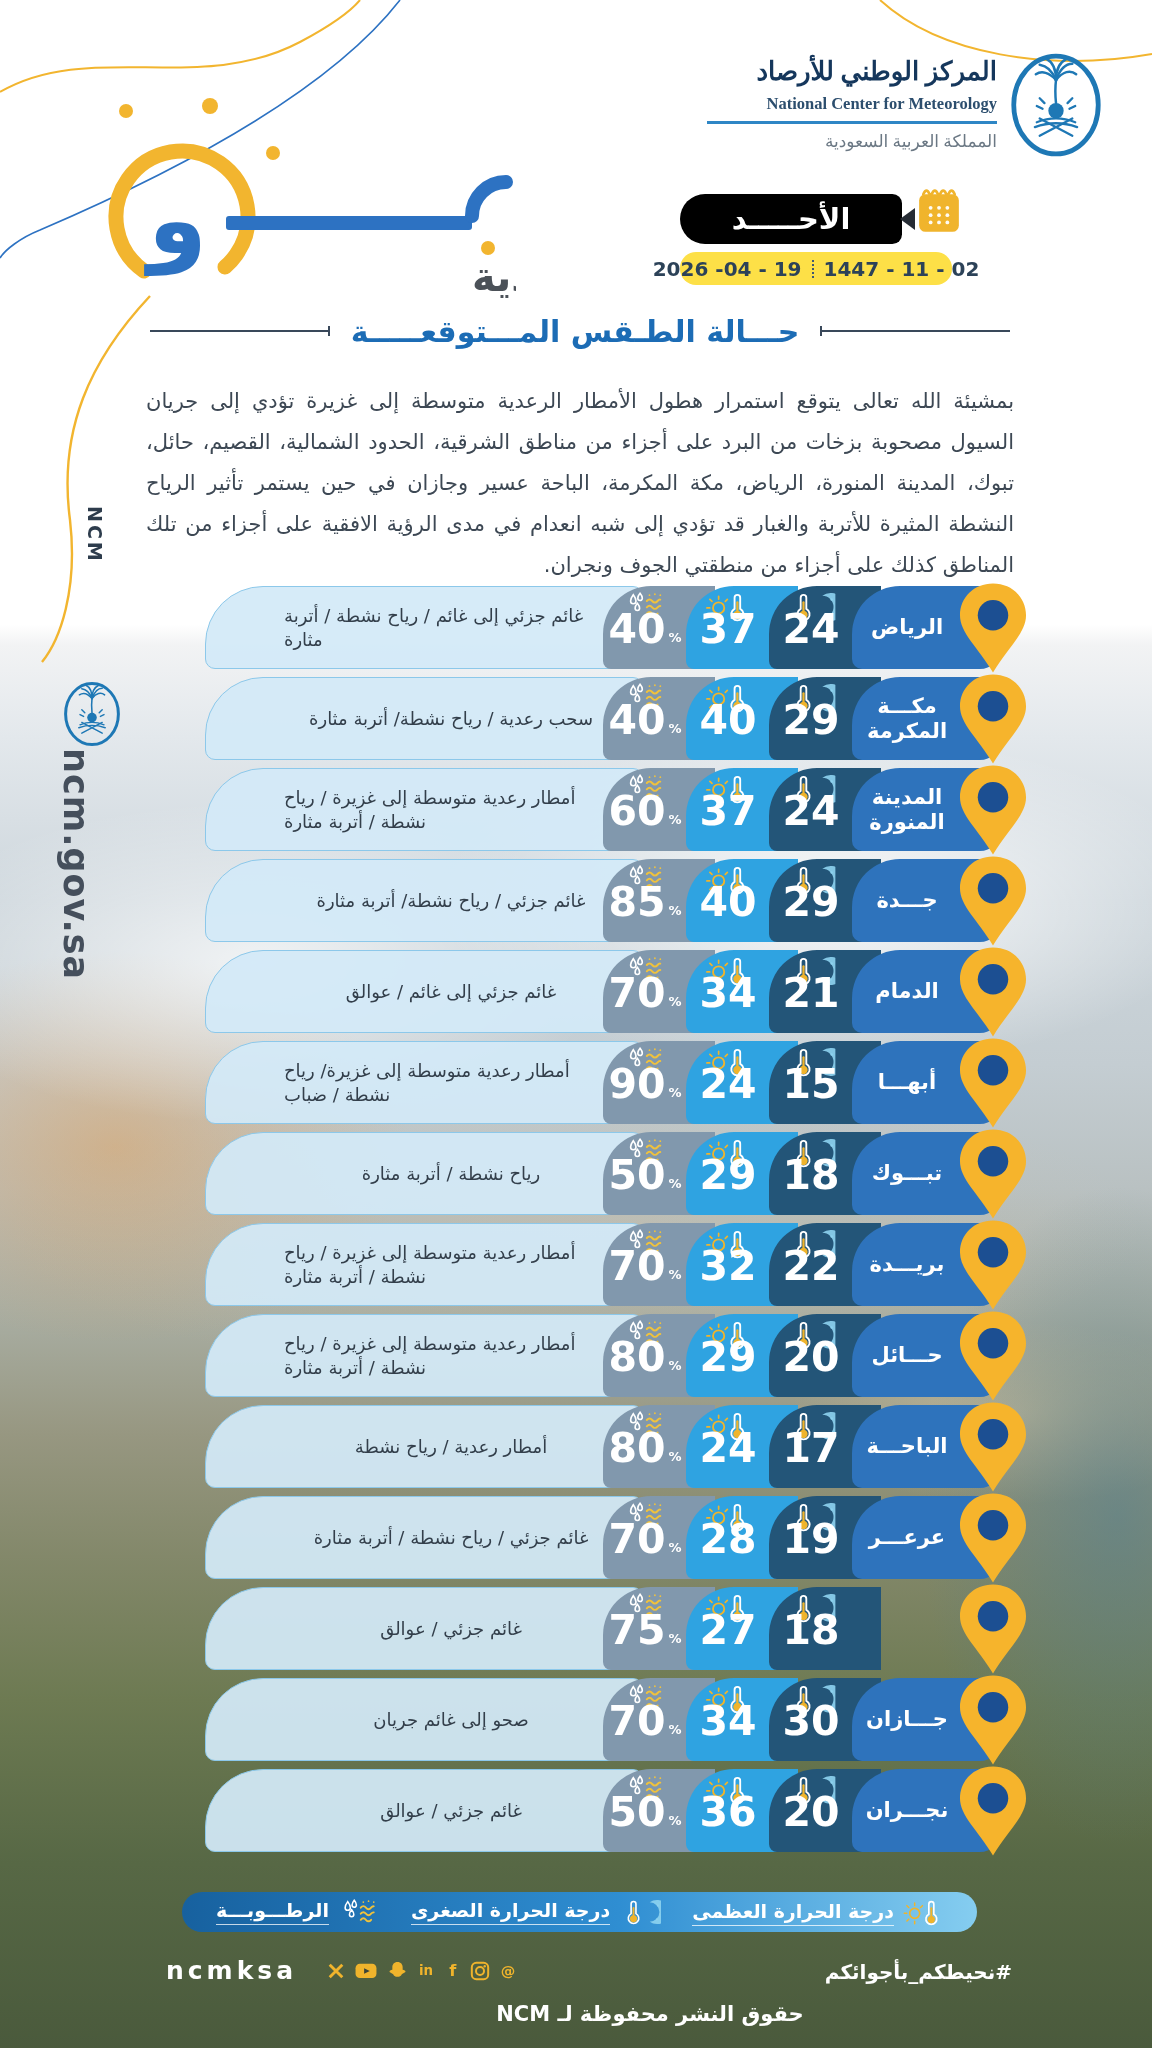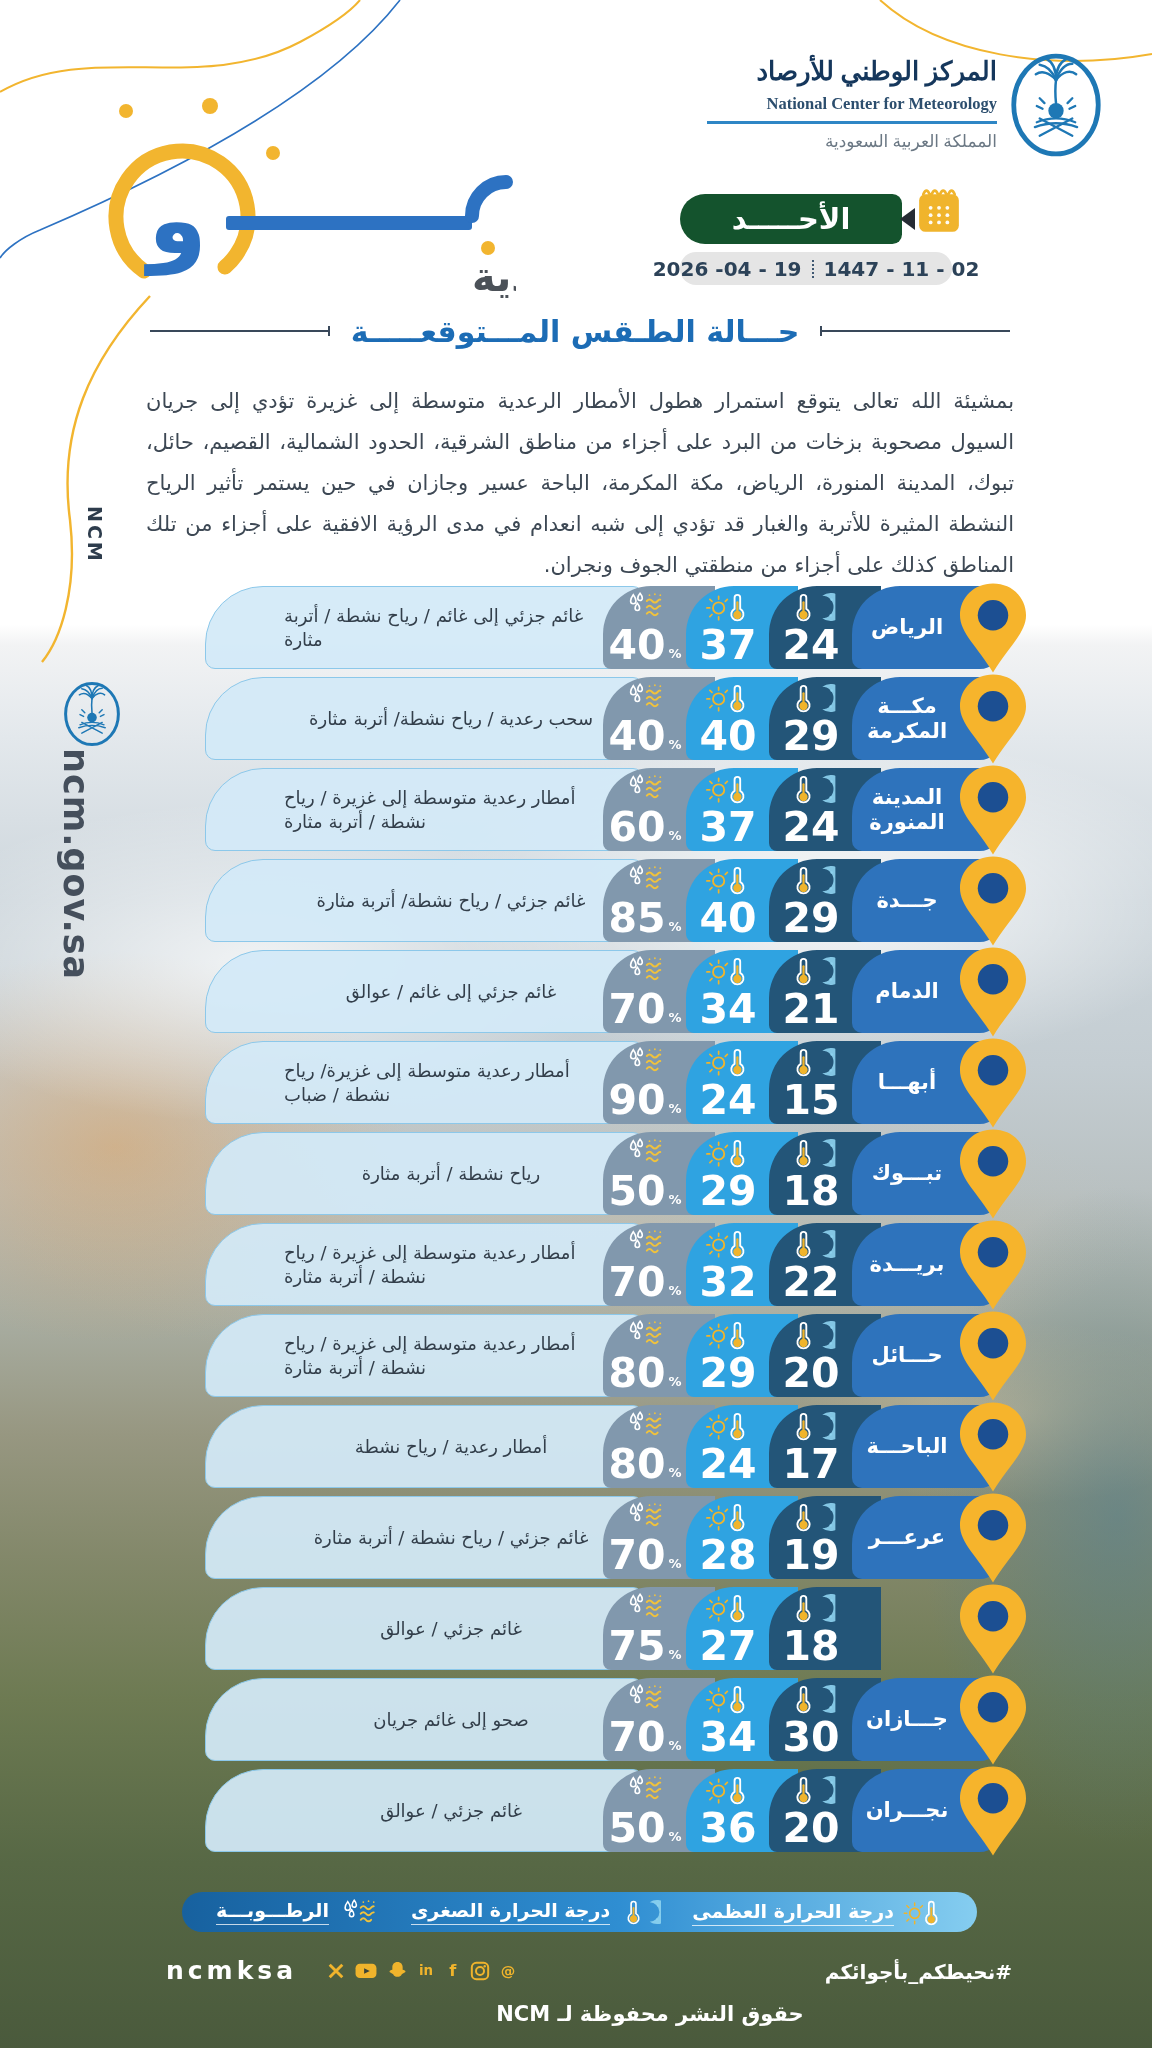--- a/index.html
+++ b/index.html
@@ -23,28 +23,28 @@
 
   
   .org-text{position:absolute;top:56px;right:155px;width:290px;text-align:right;font-family:Liberation Serif, serif;}
   .org-ar{font-size:26px;font-weight:bold;color:#15375c;direction:rtl;}
   .org-en{font-size:16.5px;font-weight:bold;color:#2c4e6e;margin-top:7px;}
   .org-rule{height:2.5px;background:#2e86c5;margin:7px 0;}
   .org-country{font-size:17px;color:#6b7884;direction:rtl;}
   .org-logo{position:absolute;top:50px;left:1008px;width:96px;height:110px;color:#1e78b5;}
 
   
-  .day-pill{position:absolute;left:680px;top:194px;width:222px;height:50px;background:#14532d;
+  .day-pill{position:absolute;left:680px;top:194px;width:222px;height:50px;background:#000000;
             border-radius:26px 10px 10px 26px;display:flex;align-items:center;justify-content:center;}
   .day-pill span{color:#fff;font-weight:bold;font-size:29px;direction:rtl;}
   .day-arrow{position:absolute;left:900px;top:208px;width:0;height:0;
              border-top:11px solid transparent;border-bottom:11px solid transparent;
              border-right:15px solid #262c34;}
   .cal{position:absolute;left:916px;top:184px;width:46px;height:56px;}
-  .date-pill{position:absolute;left:680px;top:252px;width:272px;height:33px;background:#e5e5e5;
+  .date-pill{position:absolute;left:680px;top:252px;width:272px;height:33px;background:#fde047;
              border-radius:16px;display:flex;align-items:center;justify-content:center;gap:10px;}
   .date-pill span{font-size:20px;font-weight:bold;color:#2c4258;white-space:nowrap;}
   .date-div{height:18px;border-left:2.5px dotted #3f5872;}
 
   
   .title-row{position:absolute;left:150px;top:310px;width:860px;height:42px;
              display:flex;align-items:center;gap:12px;}
   .t-line{height:2px;background:#39485a;position:relative;flex:0 0 auto;}
   .t-line.left{width:180px;}.t-line.right{width:190px;}
   .t-line::before{content:"";position:absolute;width:2px;height:10px;background:#39485a;top:-4px;}
@@ -72,21 +72,21 @@
   .cond{direction:rtl;font-size:18px;color:#333f4b;text-align:left;line-height:1.3;margin-left:44px;}
   .hum {left:398px;width:112px;background:#8198ad;border-radius:48px 0 0 8px;z-index:2;}
   .maxt{left:481px;width:112px;background:#2fa3e1;border-radius:48px 0 0 8px;z-index:3;}
   .mint{left:564px;width:112px;background:#235578;border-radius:48px 0 0 8px;z-index:4;}
   .cityseg{left:647px;width:148px;background:#2e73bc;border-radius:48px 20px 20px 10px;z-index:5;
            display:flex;align-items:center;justify-content:center;
            padding:0 44px 0 6px;}
   .city-label{color:#fff;font-weight:bold;font-size:21px;white-space:pre-line;
               text-align:center;line-height:1.15;direction:rtl;}
   .seg-icon{position:absolute;top:6px;left:0;width:84px;display:flex;justify-content:center;}
-  .num-wrap{position:absolute;bottom:4px;left:0;width:84px;display:flex;
+  .num-wrap{position:absolute;bottom:20px;left:0;width:84px;display:flex;
             align-items:flex-end;justify-content:center;}
   .num{font-size:41px;font-weight:bold;color:#fff;line-height:.95;}
   .pct{font-size:13px;font-weight:bold;color:#fff;margin:0 0 4px 3px;}
   .pin{position:absolute;left:745px;top:-5px;width:86px;height:94px;z-index:6;}
 
   
   .legend{position:absolute;left:182px;top:1892px;width:795px;height:40px;border-radius:21px;
           background:linear-gradient(90deg,#17619f 0%,#2f8ed2 55%,#85cdf0 100%);
           direction:rtl;display:flex;align-items:center;justify-content:space-between;
           padding:0 34px;box-sizing:border-box;}

